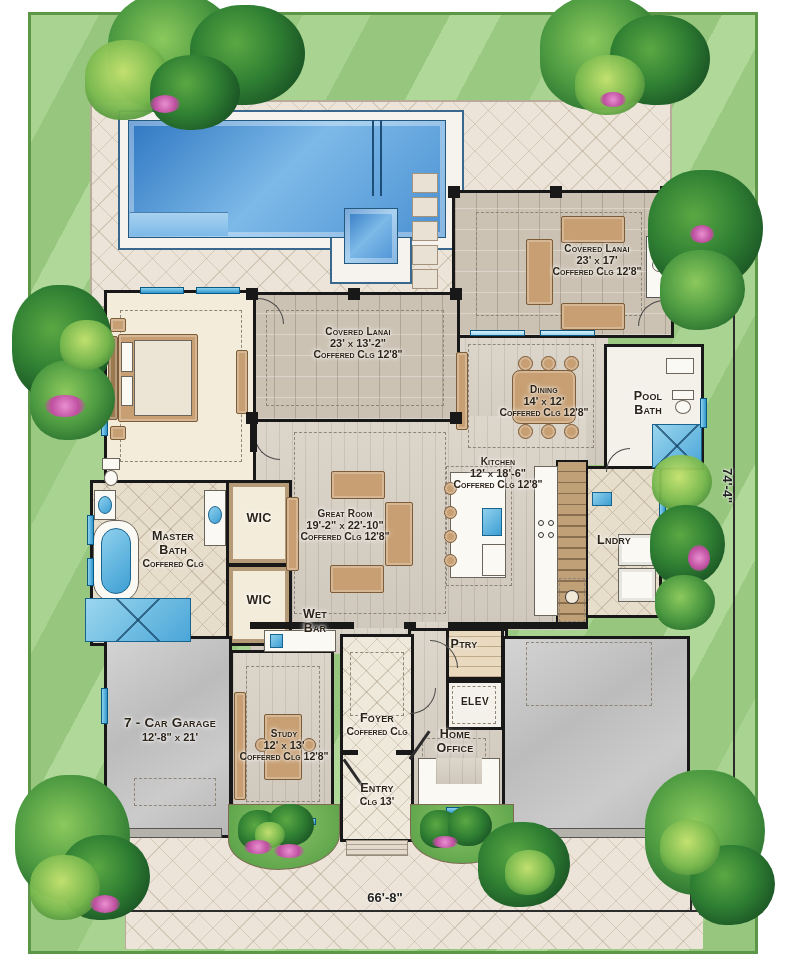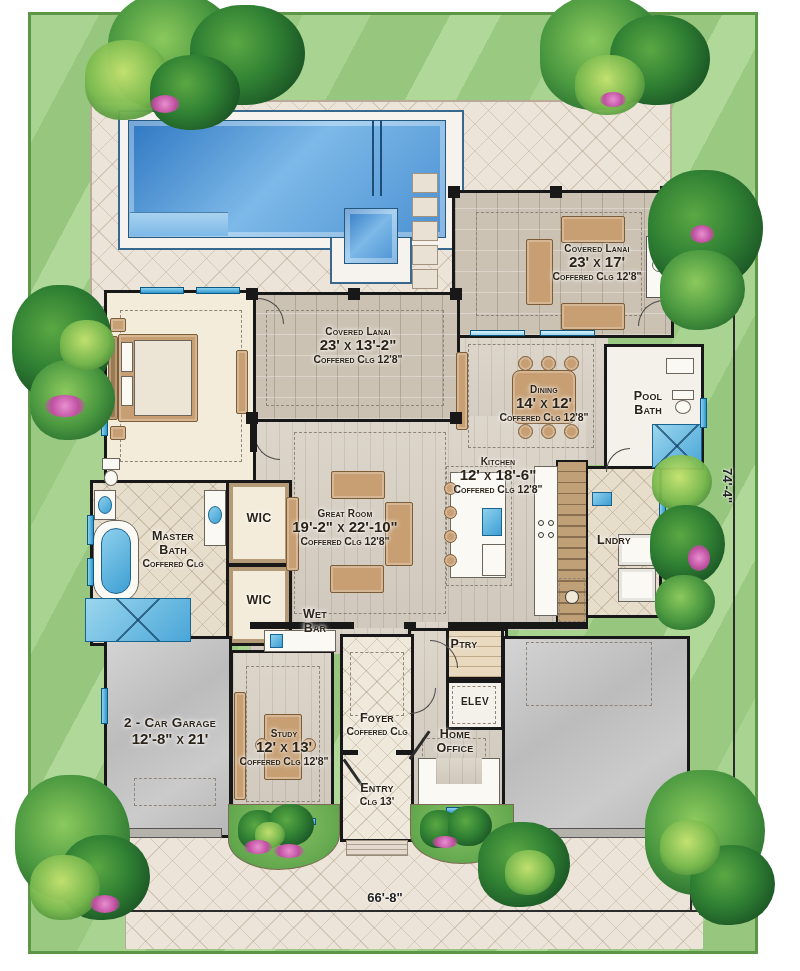--- a/index.html
+++ b/index.html
@@ -50,21 +50,21 @@
        border-radius:0 0 0 100%;z-index:14;box-sizing:border-box;}
   
   .coping{position:absolute;background:#f6f3ee;border:2px solid #39688f;z-index:3;box-sizing:border-box;}
   .water{position:absolute;background:linear-gradient(135deg,#2e77c2 0%,#7db9e8 48%,#4a90d2 100%);
          border:1px solid #23587f;box-shadow:inset 0 0 0 5px rgba(255,255,255,.35);z-index:4;box-sizing:border-box;}
   .pad{position:absolute;background:#e9e1d4;border:1px solid #a4927c;z-index:6;box-sizing:border-box;}
   
   .lbl{position:absolute;text-align:center;font-weight:700;font-variant:small-caps;color:#2b2318;z-index:30;
        line-height:1.1;text-shadow:0 0 2px rgba(255,255,255,.95),0 0 4px rgba(255,255,255,.85),0 0 6px rgba(255,255,255,.7);}
   .lbl .nm{display:block;font-size:10px;letter-spacing:.2px;}
-  .lbl .dm{display:block;font-size:15px;}
+  .lbl .dm{display:block;font-size:11px;}
   .lbl .cl{display:block;font-size:10.5px;}
   .lbl.small .nm{font-size:12.5px;}
   .poolnote{position:absolute;text-align:center;font-weight:700;font-size:12.5px;letter-spacing:.8px;
        color:#333d4a;text-transform:uppercase;z-index:30;line-height:1.3;}
   
   .tree{position:absolute;border-radius:48% 52% 55% 45%;z-index:40;}
   .t-dark{background:radial-gradient(circle at 40% 38%,#5aa843 0%,#2f7f33 45%,#174d22 85%);}
   .t-mid{background:radial-gradient(circle at 42% 40%,#8cc95d 0%,#4a9840 50%,#20632a 88%);}
   .t-light{background:radial-gradient(circle at 45% 40%,#c8e472 0%,#79b94e 55%,#3a7c33 90%);opacity:.95;}
   .flw{position:absolute;border-radius:50%;background:radial-gradient(circle,#e88fd0 0%,#bf4fa0 60%,rgba(191,79,160,0) 100%);z-index:41;}
@@ -297,21 +297,21 @@
   <div class="lbl small" style="left:292px;top:608px;width:46px;">
     <span class="nm" style="width:30px;margin:0 auto;">Wet Bar</span>
   </div>
   <div class="lbl small" style="left:438px;top:638px;width:52px;">
     <span class="nm">Ptry</span>
   </div>
   <div class="lbl" style="left:450px;top:696px;width:50px;">
     <span style="display:block;font-size:10px;font-variant:normal;letter-spacing:.5px;">ELEV</span>
   </div>
   <div class="lbl" style="left:114px;top:716px;width:112px;">
-    <span class="nm" style="font-size:13.5px;">2 - Car Garage</span>
+    <span class="nm" style="font-size:13.5px;">7 - Car Garage</span>
     <span class="dm">12'-8" x 21'</span>
   </div>
   <div class="lbl" style="left:236px;top:728px;width:96px;">
     <span class="nm">Study</span>
     <span class="dm">12' x 13'</span>
     <span class="cl">Coffered Clg 12'8"</span>
   </div>
   <div class="lbl small" style="left:343px;top:712px;width:68px;">
     <span class="nm">Foyer</span>
     <span class="cl">Coffered Clg</span>

